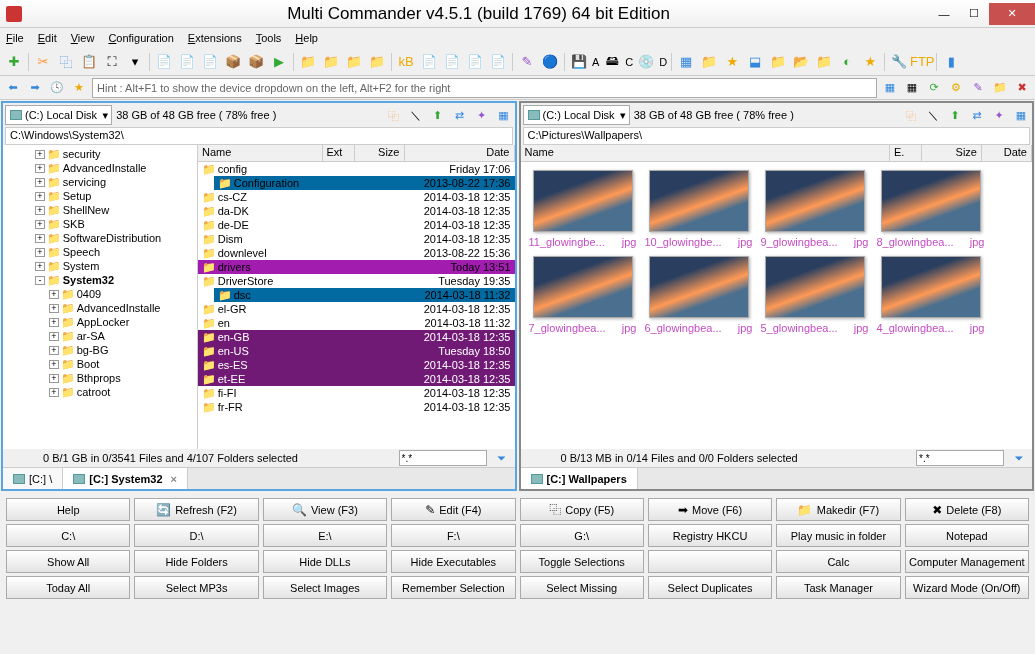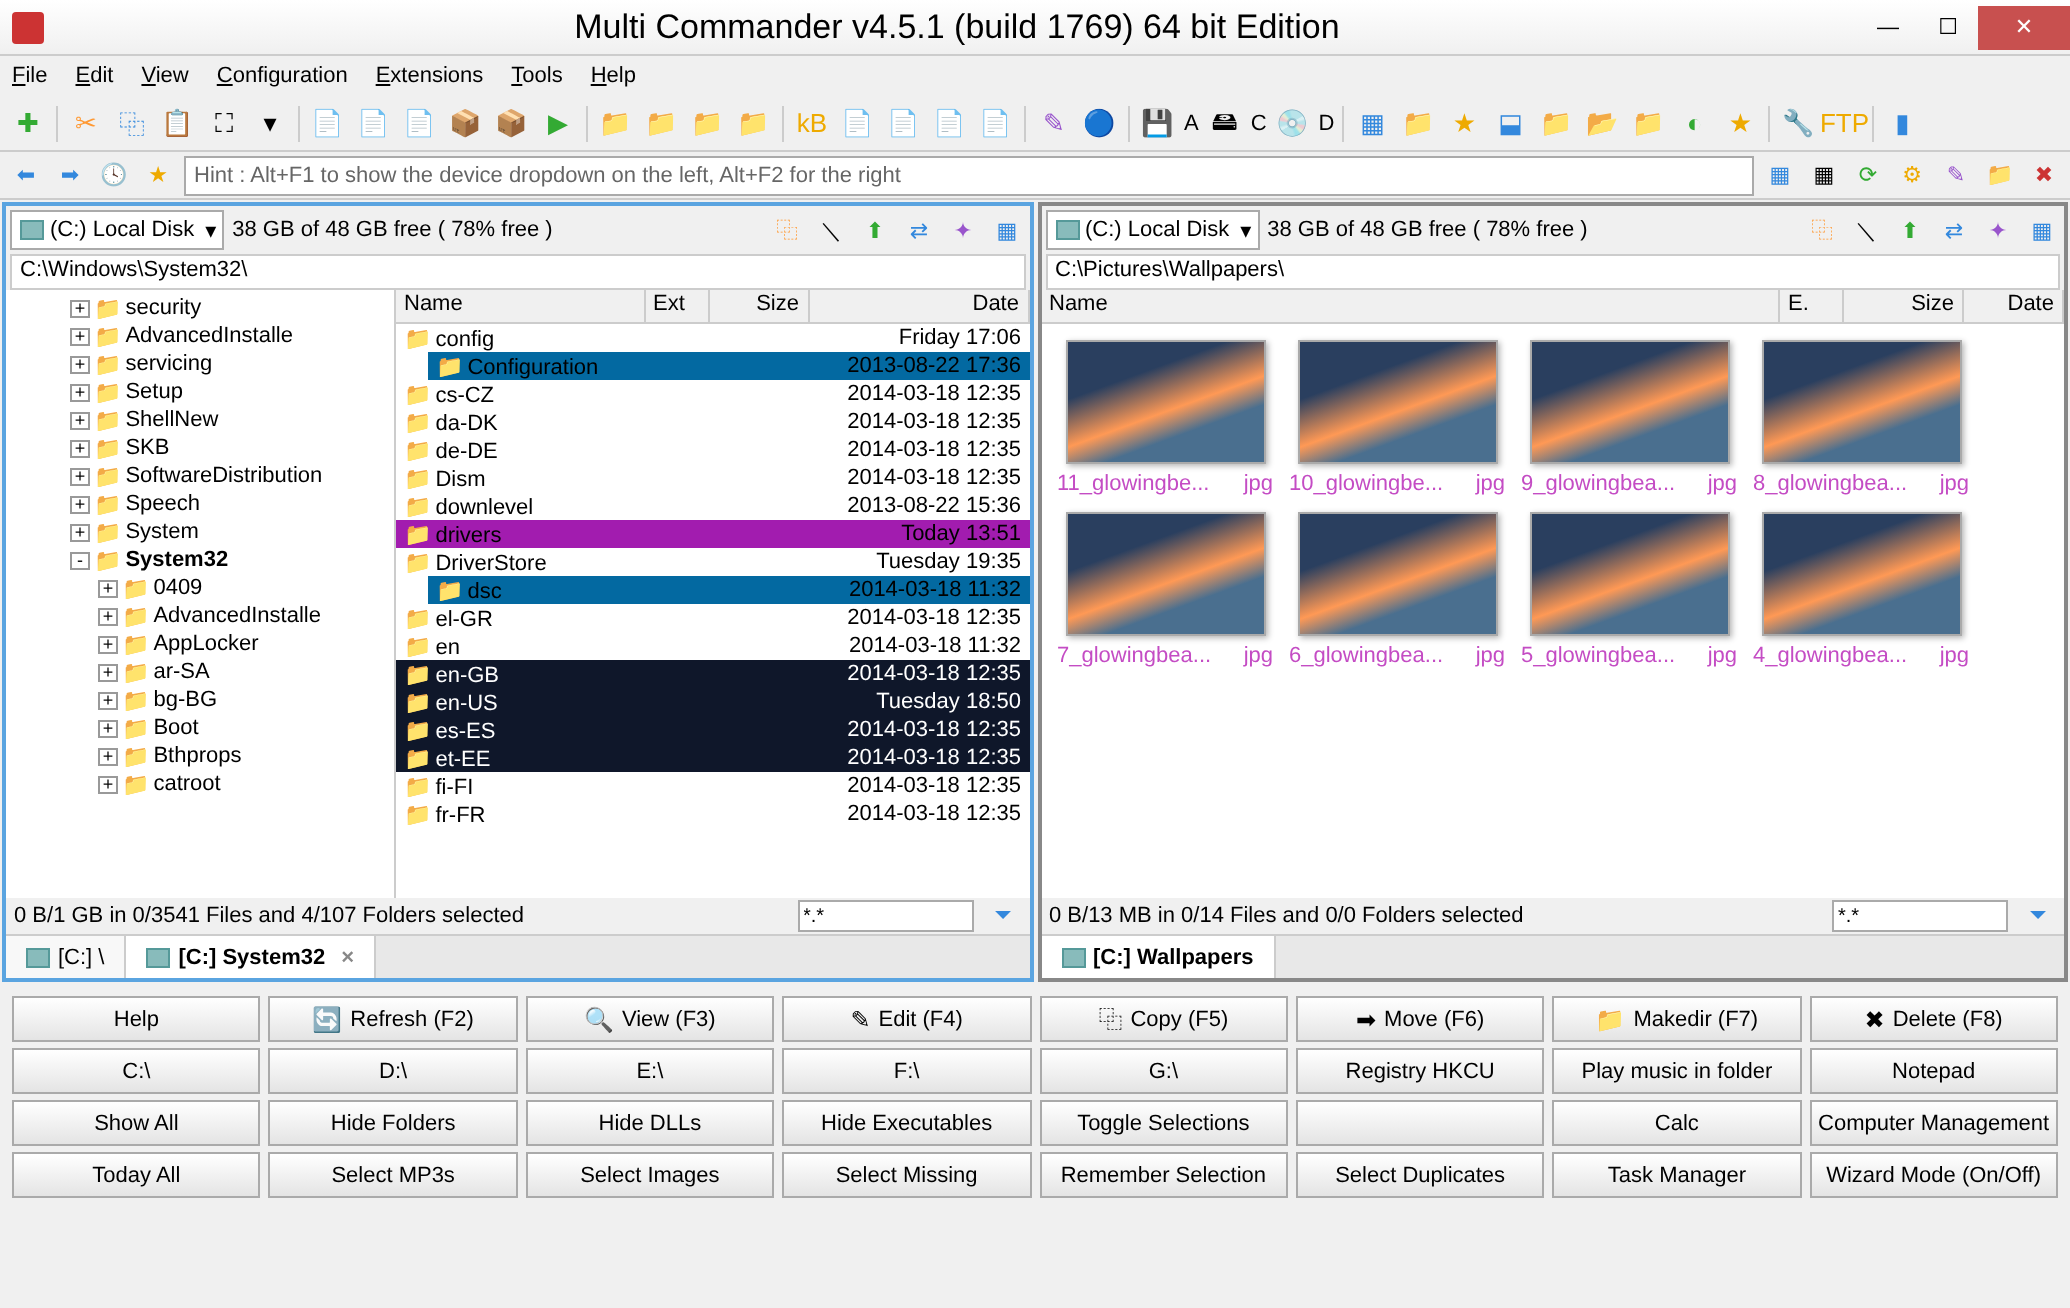--- a/index.html
+++ b/index.html
@@ -32,26 +32,26 @@
 .tree-ind { display: inline-block; }
 .folder-icon { color: #e8b530; margin-right: 2px; font-size: 11px; }
 .listview { flex: 1; background: #fff; display: flex; flex-direction: column; overflow: hidden; }
 .list-head { display: flex; background: #f0f0f0; border-bottom: 1px solid #ccc; height: 17px; }
 .list-head > div { border-right: 1px solid #ccc; padding: 1px 4px; }
 .list-rows { flex: 1; overflow-y: auto; }
 .list-row { display: flex; height: 14px; align-items: center; }
 .list-row > div { padding: 0 4px; overflow: hidden; white-space: nowrap; }
 .row-yellow { background: #0369a1; margin-left: 16px; }
 .row-green { background: #a21caf; }
-.row-blue { background: #0f172a; color: #fff; justify-content: space-between; }
+.row-blue { background: #701a75; color: #fff; justify-content: space-between; }
 .thumb-grid { flex: 1; padding: 8px; display: flex; flex-wrap: wrap; gap: 8px; align-content: flex-start; overflow-y: auto; background: #fff; }
 .thumb { width: 108px; }
 .thumb-img { width: 100px; height: 62px; border: 1px solid #aaa; background: linear-gradient(160deg, #2a3f5f 30%, #ff9955 55%, #4a6f8f 70%); margin: 0 auto 4px; box-shadow: 1px 1px 3px rgba(0,0,0,0.3); }
 .thumb-label { display: flex; justify-content: space-between; color: #c44cc4; font-size: 10px; }
-.panel-status { height: 18px; display: flex; align-items: center; padding: 0 4px; gap: 6px; }
+.panel-status { height: 18px; display: flex; align-items: center; padding: 0 4px; gap: 6px; margin-left: 36px; }
 .filter-box { width: 88px; height: 16px; border: 1px solid #aaa; background: #fff; padding: 0 2px; font-size: 10px; }
 .tabs { height: 22px; display: flex; border-top: 1px solid #ccc; background: #e8e8e8; }
 .tab { padding: 2px 10px; border-right: 1px solid #ccc; display: flex; align-items: center; gap: 4px; background: #f8f8f8; }
 .tab.active { background: #fff; font-weight: bold; }
 .drive-icon-sm { width: 12px; height: 10px; background: #8bb; border: 1px solid #599; display: inline-block; }
 .button-rows { padding: 6px; }
 .btn-row { display: flex; gap: 4px; margin-bottom: 3px; }
 .fn-btn { flex: 1; height: 23px; border: 1px solid #aaa; background: linear-gradient(#fff, #e4e4e4); display: flex; align-items: center; justify-content: center; gap: 4px; }
 .col-name { flex: 1; }
 .col-ext { width: 32px; }
@@ -545,19 +545,19 @@
       <div class="fn-btn">Hide Executables</div>
       <div class="fn-btn">Toggle Selections</div>
       <div class="fn-btn"></div>
       <div class="fn-btn">Calc</div>
       <div class="fn-btn">Computer Management</div>
     </div>
     <div class="btn-row">
       <div class="fn-btn">Today All</div>
       <div class="fn-btn">Select MP3s</div>
       <div class="fn-btn">Select Images</div>
+      <div class="fn-btn">Remember Selection</div>
       <div class="fn-btn">Select Missing</div>
-      <div class="fn-btn">Remember Selection</div>
       <div class="fn-btn">Select Duplicates</div>
       <div class="fn-btn">Task Manager</div>
       <div class="fn-btn">Wizard Mode (On/Off)</div>
     </div>
   </div>
 
 </body></html>

